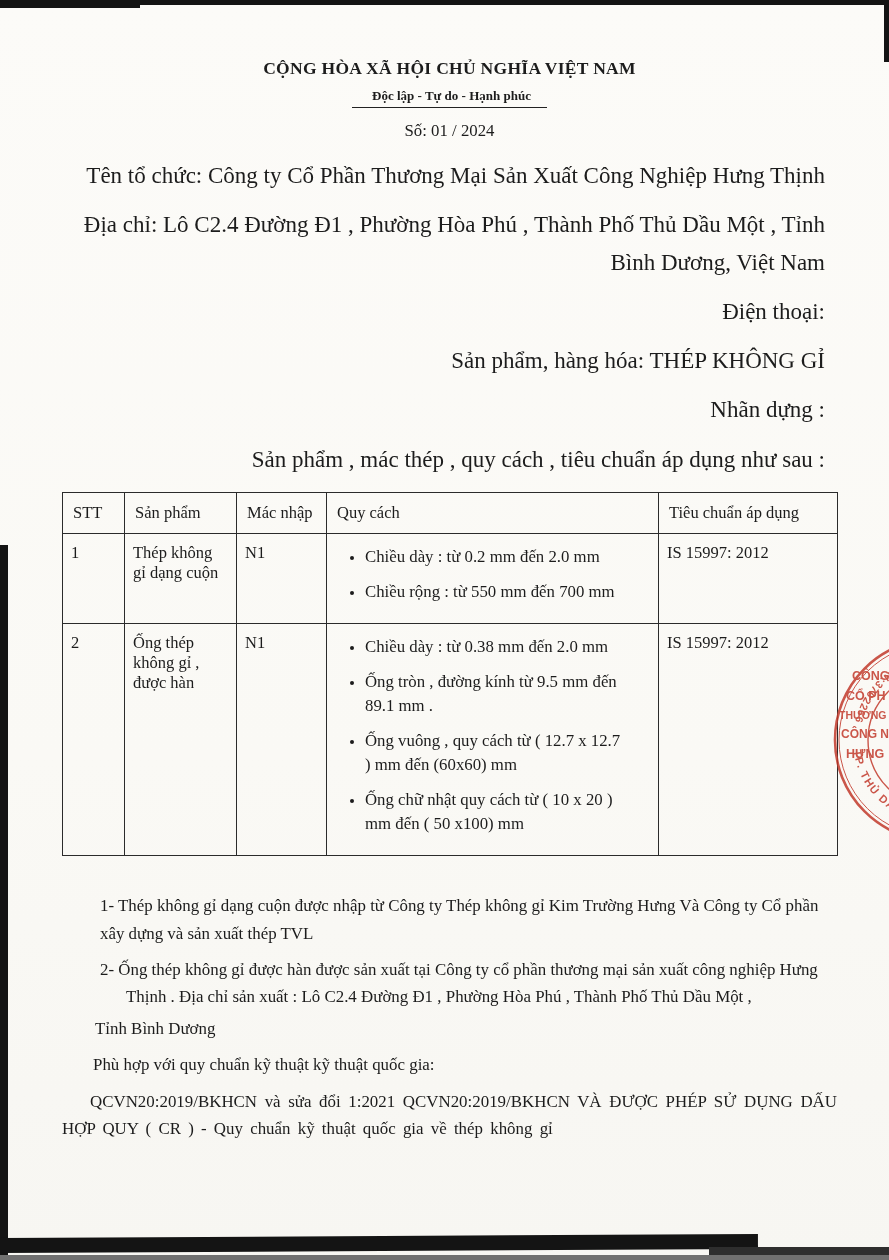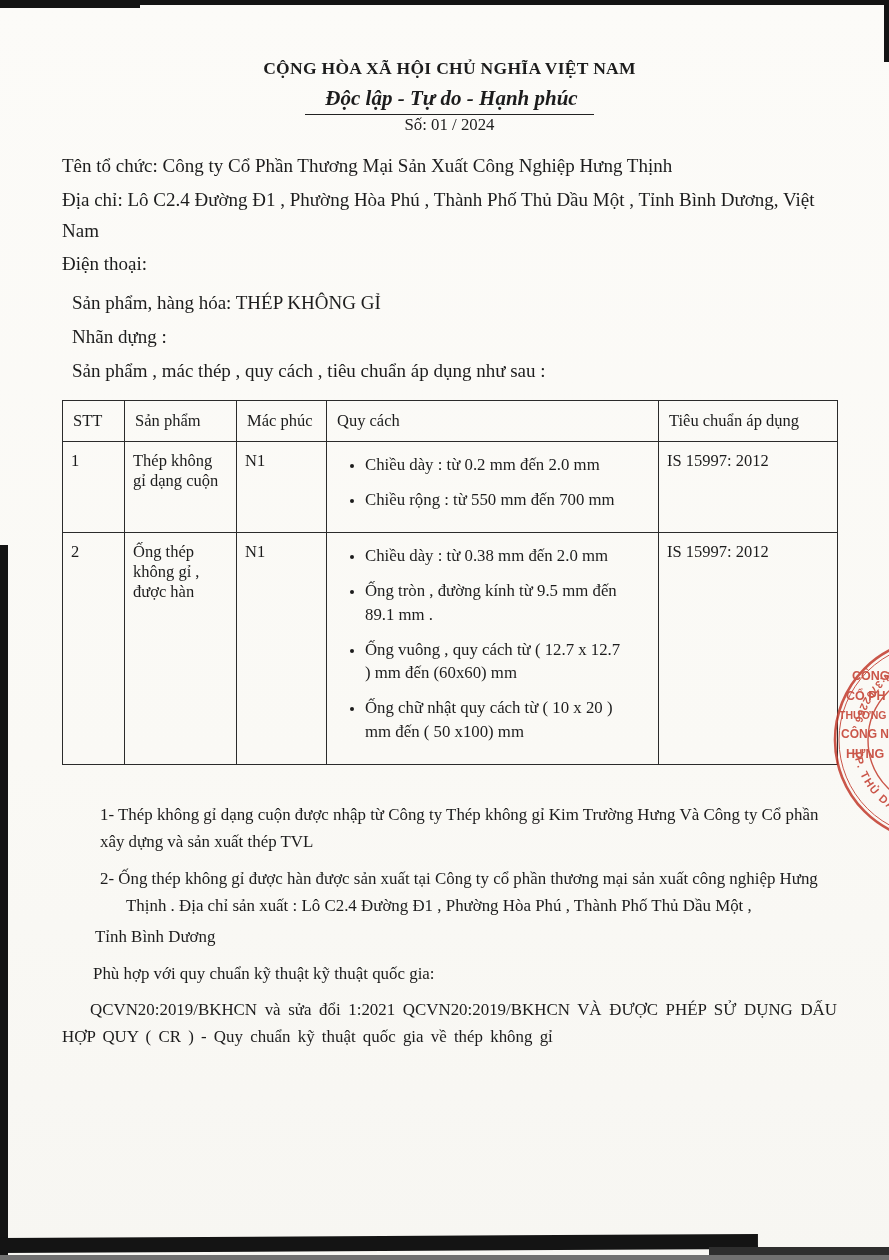--- a/index.html
+++ b/index.html
@@ -7,27 +7,27 @@
   .page{
     position:relative;width:889px;height:1260px;overflow:hidden;
     background:linear-gradient(180deg,#fcfbf8 0%,#faf9f5 60%,#f7f6f2 100%);
     font-family:"Liberation Serif","DejaVu Serif",serif;
     color:#1c1c1c;
   }
   .content{padding:58px 52px 0 62px;}
 
   .nat-title{text-align:center;font-weight:bold;font-size:17.5px;letter-spacing:.3px;}
   .motto-wrap{text-align:center;margin-top:7px;}
-  .motto{display:inline-block;font-weight:bold;font-size:21px;
-         border-bottom:1.6px solid #222;padding:0 16px 3px 20px;font-style:italic;}
+  .motto{display:inline-block;font-weight:bold;font-size:13px;
+         border-bottom:1.6px solid #222;padding:0 16px 3px 20px;}
 
   .doc-title{text-align:center;font-weight:bold;font-size:21.5px;margin-top:33px;letter-spacing:.4px;}
-  .doc-number{text-align:center;font-size:16.8px;}
+  .doc-number{text-align:center;font-size:16.8px;margin-top:13px;}
 
-  .body-line{font-size:19px;line-height:1.62;margin:0;}
+  .body-line{font-size:23px;line-height:1.62;margin:12px;text-align:right;}
   .mt-lg{margin-top:16px;}
   .mt-sm{margin-top:3px;}
   .mt-md{margin-top:8px;}
   .indent{padding-left:10px;}
   .bold{font-weight:normal;}
 
   table.spec{
     width:100%;border-collapse:collapse;margin-top:14px;table-layout:fixed;
     font-size:16.5px;
   }
@@ -89,21 +89,21 @@
         <col style="width:62px">
           <col style="width:112px">
           <col style="width:90px">
           <col style="width:332px">
           <col style="width:179px">
       </colgroup>
       <thead>
         <tr>
           <th class="c">STT</th>
           <th>Sản phẩm</th>
-          <th>Mác phúc</th>
+          <th>Mác nhập</th>
           <th>Quy cách</th>
           <th>Tiêu chuẩn áp dụng</th>
         </tr>
       </thead>
       <tbody>
         <tr>
           <td class="c">1</td>
           <td class="prod">Thép không gỉ dạng cuộn</td>
           <td class="c">N1</td>
           <td>

